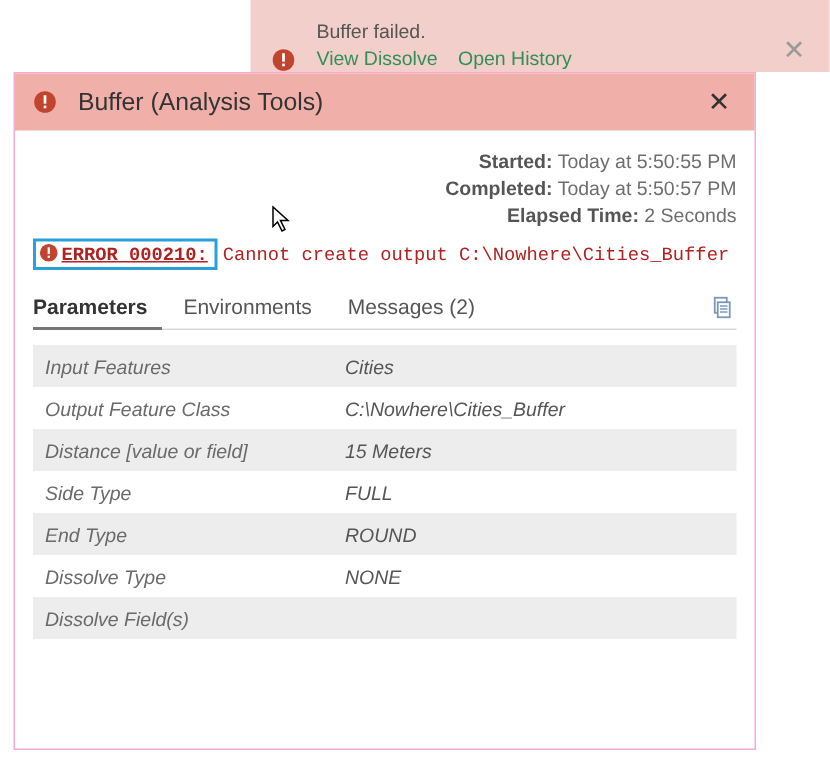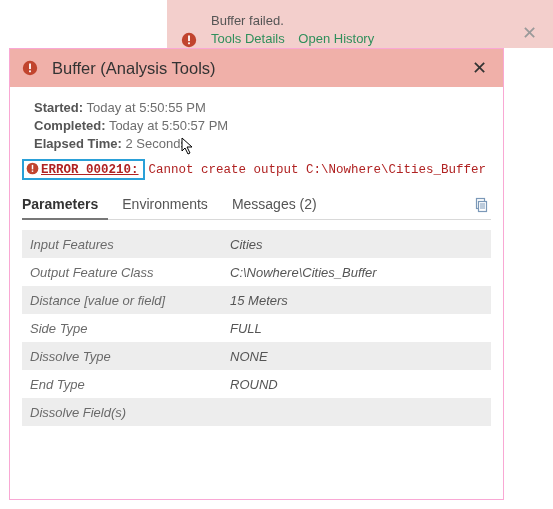--- a/index.html
+++ b/index.html
@@ -81,21 +81,21 @@
     cursor: pointer;
     padding: 2px 6px;
   }
 
   .panel-body {
     padding: 10px 12px 0 12px;
     flex: 1 1 auto;
     overflow: hidden;
   }
 
-  .meta-line { margin: 3px 12px; color: #6e6e6e; font-size: 13px; }
+  .meta-line { margin: 3px 0; color: #6e6e6e; font-size: 13px; text-align: right; }
   .meta-line b { color: #555; font-weight: 600; }
 
   .error-line {
     margin: 8px 0 10px 0;
     font-family: "Courier New", monospace;
     font-size: 12.5px;
     white-space: nowrap;
   }
   .error-code-box {
     display: inline-block;
@@ -172,21 +172,21 @@
 
 <div class="notif">
   <svg class="notif-icon err-circ" viewBox="0 0 16 16">
     <circle cx="8" cy="8" r="7.2"></circle>
     <rect x="7.1" y="3.5" width="1.8" height="5.6" fill="#fff"></rect>
     <rect x="7.1" y="10.4" width="1.8" height="1.8" fill="#fff"></rect>
   </svg>
   <div class="notif-body">
     <div class="notif-title">Buffer failed.</div>
     <div class="notif-links">
-      <span>Tools Details</span>
+      <span>View Dissolve</span>
       <span>Open History</span>
     </div>
   </div>
   <div class="notif-close">✕</div>
 </div>
 
 <div class="panel">
   <div class="panel-header">
     <svg class="hdr-icon err-circ" viewBox="0 0 16 16">
       <circle cx="8" cy="8" r="7.2"></circle>
@@ -247,26 +247,26 @@
           </tr>
           <tr>
             <td class="k">Distance [value or field]</td>
             <td>15 Meters</td>
           </tr>
           <tr>
             <td class="k">Side Type</td>
             <td>FULL</td>
           </tr>
           <tr>
+            <td class="k">End Type</td>
+            <td>ROUND</td>
+          </tr>
+          <tr>
             <td class="k">Dissolve Type</td>
             <td>NONE</td>
-          </tr>
-          <tr>
-            <td class="k">End Type</td>
-            <td>ROUND</td>
           </tr>
           <tr>
             <td class="k">Dissolve Field(s)</td>
             <td></td>
           </tr>
         </tbody>
     </table>
   </div>
 </div>
 

